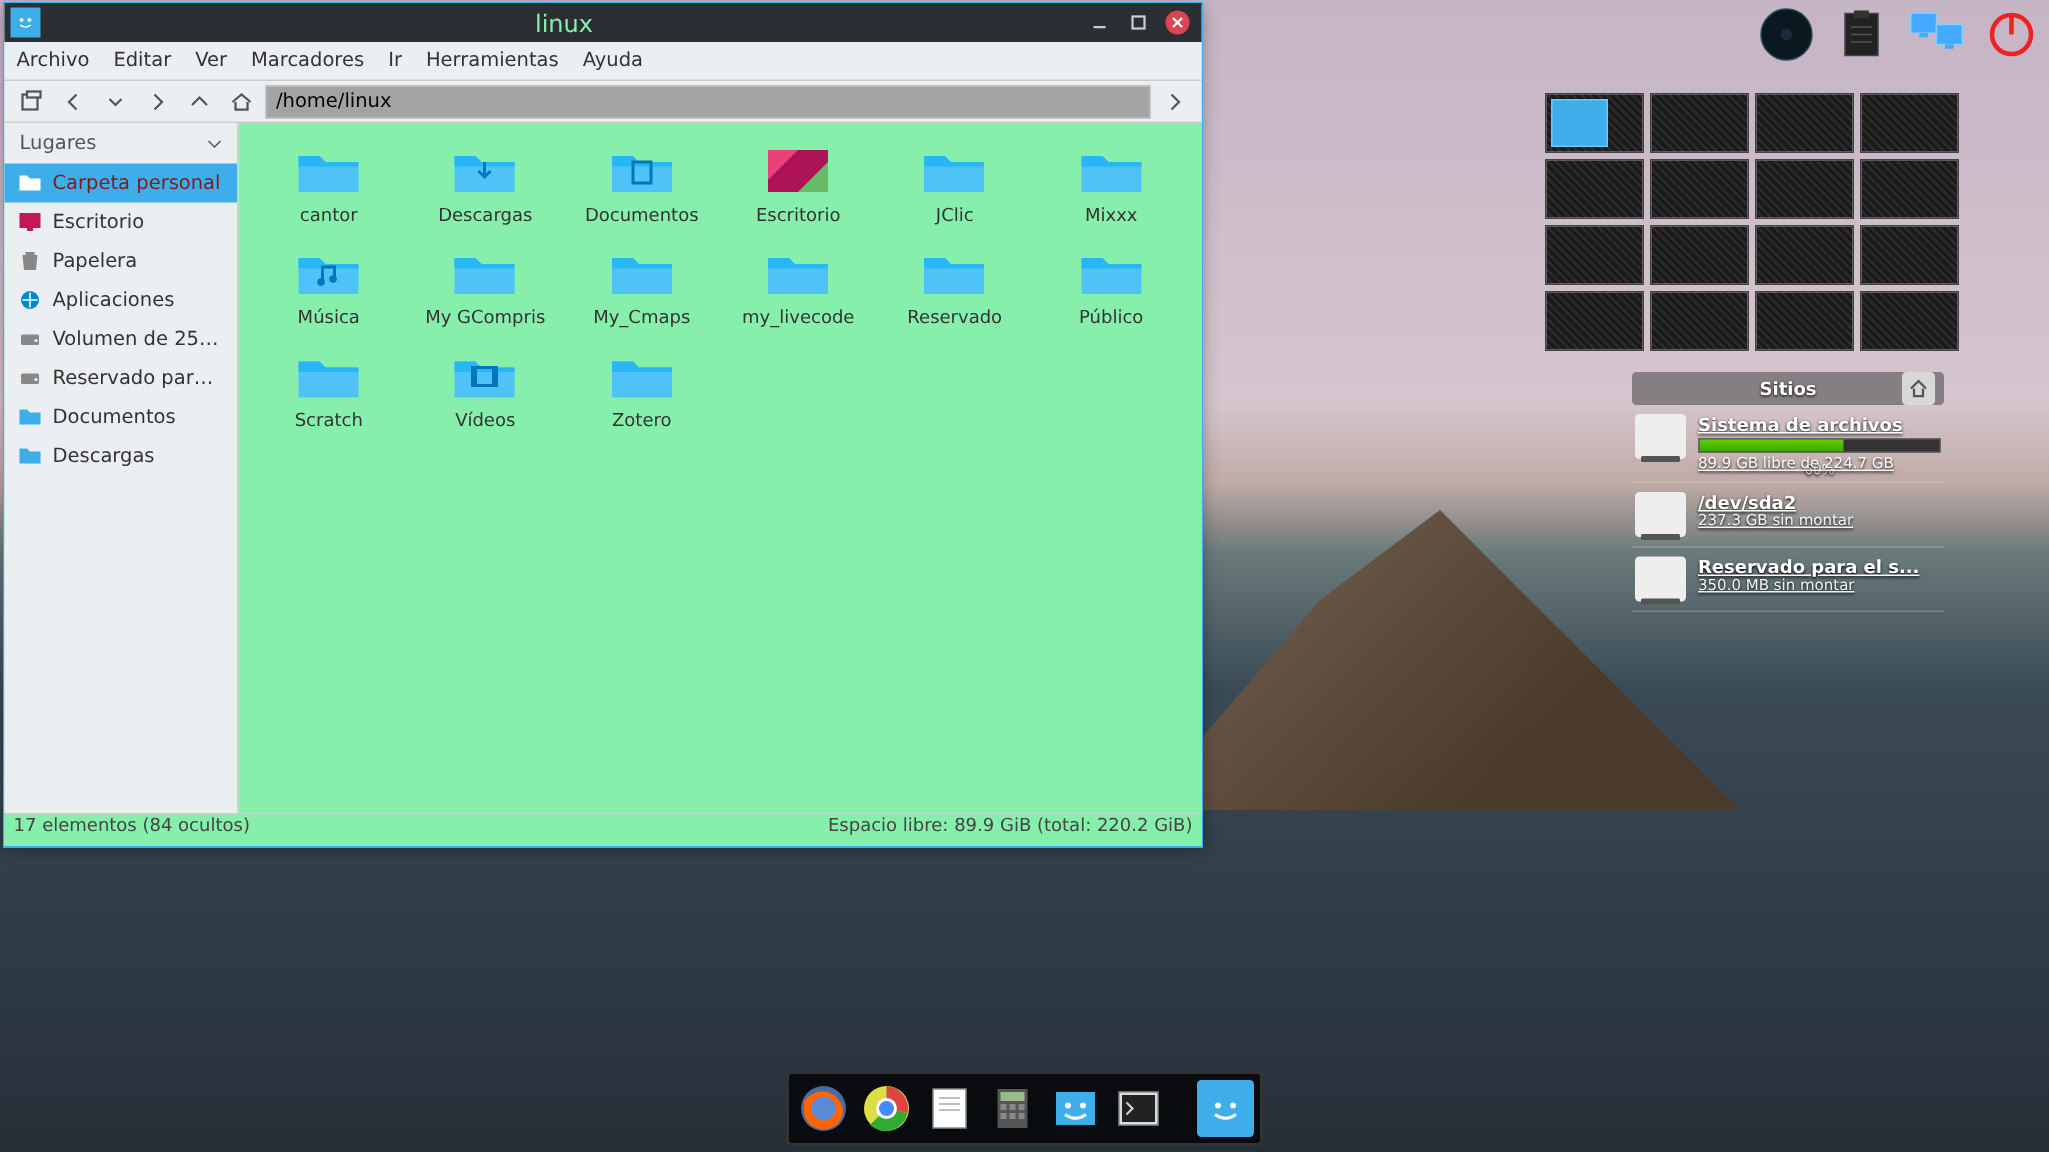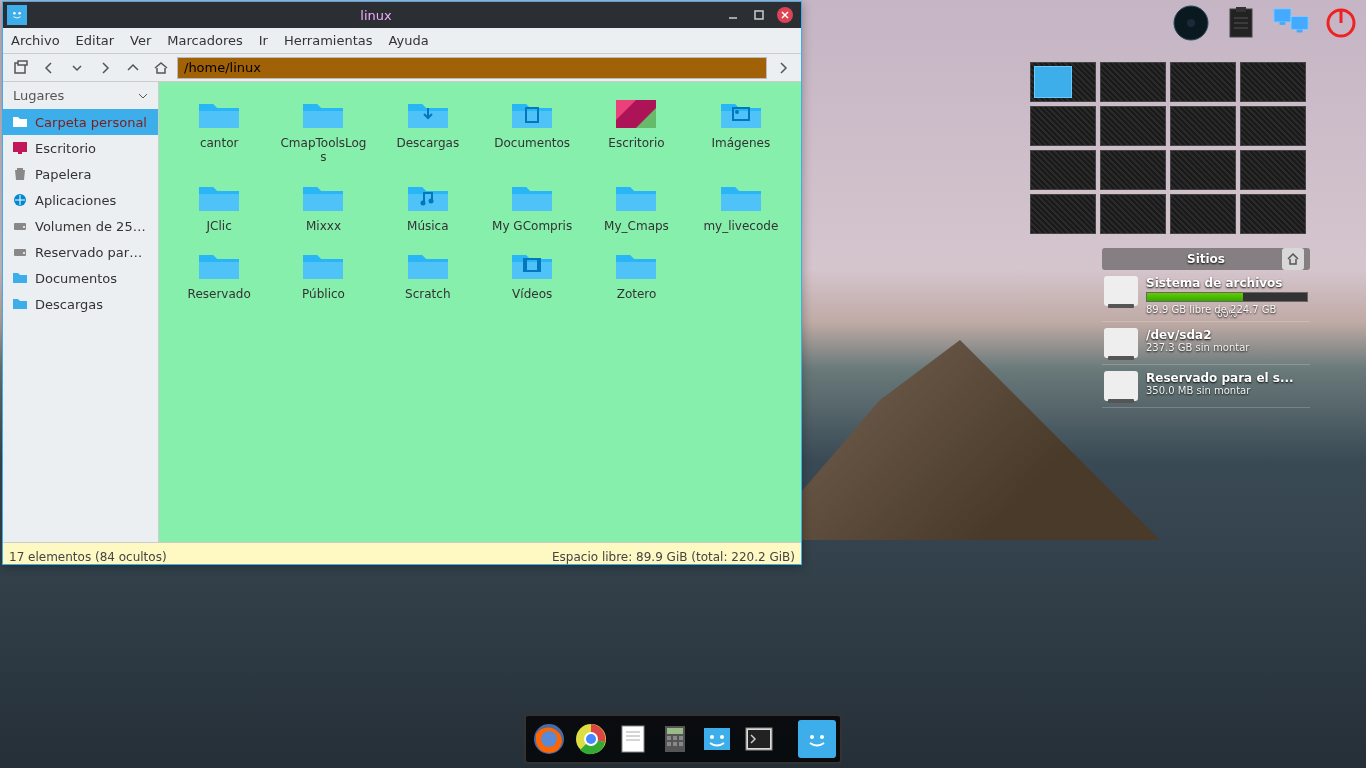--- a/index.html
+++ b/index.html
@@ -4,71 +4,71 @@
 <style>
 * { margin: 0; padding: 0; box-sizing: border-box; font-family: "DejaVu Sans", Arial, sans-serif; }
 body { width: 1366px; height: 768px; overflow: hidden; background: linear-gradient(to bottom, #b8a8c0 0%, #c8b8c8 30%, #a89888 45%, #4a5a6a 60%, #2a3a4a 100%); position: relative; }
 
 
 .desktop-bg { position: absolute; inset: 0; background: linear-gradient(to bottom, #c5b5c5 0%, #d5c5cd 35%, #bfaaa5 42%, #6a7a7a 48%, #3a4a55 60%, #252f38 100%); z-index: 0; }
 .mountain { position: absolute; left: 760px; top: 340px; width: 400px; height: 200px; background: linear-gradient(135deg, #6b5a4a 20%, #4a3a2a 70%); clip-path: polygon(0% 100%, 30% 30%, 50% 0%, 70% 40%, 100% 100%); z-index: 0; }
 
 
 .fm-window { position: absolute; left: 2px; top: 1px; width: 800px; height: 564px; background: #f2f2f2; border: 1px solid #3daee9; box-shadow: 0 2px 10px rgba(0,0,0,0.3); z-index: 10; display: flex; flex-direction: column; }
-.fm-titlebar { height: 26px; background: #2b2e33; display: flex; align-items: center; color: #f0abfc; font-size: 13px; }
+.fm-titlebar { height: 26px; background: #2b2e33; display: flex; align-items: center; color: #86efac; font-size: 16px; }
 .fm-titlebar .tb-icon { width: 20px; height: 20px; margin-left: 4px; background: #3daee9; display: flex; align-items: center; justify-content: center; }
 .fm-titlebar .tb-icon svg { width: 14px; height: 14px; fill: #fff; }
 .fm-titlebar .title { flex: 1; text-align: center; }
 .tb-btns { display: flex; gap: 10px; margin-right: 8px; }
 .tb-btn { width: 16px; height: 16px; display: flex; align-items: center; justify-content: center; cursor: pointer; }
 .tb-close { background: #da4453; border-radius: 50%; }
 
 .fm-menubar { height: 26px; background: #eceff1; display: flex; align-items: center; padding: 0 8px; gap: 16px; font-size: 13px; color: #333; border-bottom: 1px solid #ccc; }
 .fm-menubar span { cursor: pointer; }
 
 .fm-toolbar { height: 28px; background: #eceff1; display: flex; align-items: center; padding: 0 6px; gap: 4px; border-bottom: 1px solid #ccc; }
 .tb-ico { width: 24px; height: 24px; display: flex; align-items: center; justify-content: center; color: #555; cursor: pointer; }
 .tb-ico svg { width: 16px; height: 16px; stroke: #555; fill: none; stroke-width: 1.5; }
-.addr { flex: 1; height: 22px; border: 1px solid #bbb; background: #a16207; padding: 0 6px; font-size: 13px; display: flex; align-items: center; }
+.addr { flex: 1; height: 22px; border: 1px solid #bbb; background: #a3a3a3; padding: 0 6px; font-size: 13px; display: flex; align-items: center; }
 
 .fm-body { flex: 1; display: flex; min-height: 0; }
 .fm-sidebar { width: 156px; background: #eceff1; border-right: 1px solid #ccc; font-size: 13px; color: #333; }
 .sb-header { padding: 6px 10px; display: flex; justify-content: space-between; align-items: center; color: #555; }
 .sb-item { display: flex; align-items: center; padding: 4px 8px; gap: 6px; cursor: pointer; }
 .sb-item.selected { background: #3daee9; color: #7f1d1d; }
 .sb-item .ico { width: 18px; height: 18px; display: flex; align-items: center; justify-content: center; flex-shrink: 0; }
 .sb-item .ico svg { width: 16px; height: 16px; }
 .sb-item .label { white-space: nowrap; overflow: hidden; text-overflow: ellipsis; }
 
 .fm-content { flex: 1; background: #86efac; overflow: auto; padding: 8px; }
 .folder-grid { display: grid; grid-template-columns: repeat(6, 1fr); gap: 4px 0; }
 .folder-item { display: flex; flex-direction: column; align-items: center; text-align: center; font-size: 12px; color: #333; padding: 4px 2px; cursor: pointer; }
 .folder-icon { width: 48px; height: 40px; margin-bottom: 2px; position: relative; }
 .folder-icon svg { width: 48px; height: 40px; }
 .folder-label { word-break: break-word; max-width: 90px; line-height: 1.2; }
 
-.fm-status { height: 22px; background: #fef9c3; border-top: 1px solid #ccc; display: flex; justify-content: space-between; align-items: flex-end; padding: 0 6px; font-size: 12px; color: #444; }
+.fm-status { height: 22px; background: #86efac; border-top: 1px solid #ccc; display: flex; justify-content: space-between; align-items: flex-start; padding: 0 6px; font-size: 12px; color: #444; }
 
 
 .tray { position: absolute; right: 6px; top: 4px; display: flex; gap: 12px; align-items: center; z-index: 5; }
 .tray-ico { width: 38px; height: 38px; display: flex; align-items: center; justify-content: center; cursor: pointer; }
 
 
 .pager { position: absolute; right: 60px; top: 62px; display: grid; grid-template-columns: repeat(4, 66px); grid-template-rows: repeat(4, 40px); gap: 4px; z-index: 5; }
 .pager-cell { background: repeating-linear-gradient(45deg, #1a1a1a, #1a1a1a 2px, #2a2a2a 2px, #2a2a2a 4px); border: 1px solid #444; cursor: pointer; position: relative; }
 .pager-cell.active::after { content: ""; position: absolute; left: 3px; top: 3px; width: 36px; height: 30px; background: #3daee9; border: 1px solid #6cf; }
 
 
-.sitios { position: absolute; right: 56px; top: 248px; width: 208px; z-index: 5; color: #fff; text-shadow: 0 1px 2px #000; font-size: 12px; }
+.sitios { position: absolute; right: 70px; top: 248px; width: 208px; z-index: 5; color: #fff; text-shadow: 0 1px 2px #000; font-size: 12px; }
 .sitios-header { background: rgba(80,80,80,0.6); padding: 4px 8px; display: flex; justify-content: center; align-items: center; gap: 6px; border-radius: 3px; font-weight: bold; position: relative; }
 .sitios-header .home-ico { position: absolute; right: 6px; width: 22px; height: 22px; background: #d8d8d8; border-radius: 3px; display: flex; align-items: center; justify-content: center; }
 .sitios-row { display: flex; gap: 8px; padding: 6px 2px; border-bottom: 1px solid rgba(255,255,255,0.2); }
 .drive-ico { width: 34px; height: 30px; background: #eee; border-radius: 3px; flex-shrink: 0; position: relative; display:flex; align-items:center; justify-content:center;}
 .drive-ico::after { content: ""; position: absolute; bottom: -2px; left: 4px; right: 4px; height: 4px; background: #555; border-radius: 1px;}
-.sitios-info { flex: 1; }
+.sitios-info { flex: 1; text-decoration: underline; }
 .sitios-title { font-weight: bold; }
 .prog { height: 10px; background: #333; border: 1px solid #666; margin: 2px 0; position: relative; }
 .prog-fill { height: 100%; background: linear-gradient(#6c0, #3a0); }
 .prog-text { position: absolute; inset: 0; text-align: center; font-size: 9px; line-height: 10px; margin-top: 16px; }
 .sitios-sub { font-size: 10px; opacity: 0.9; }
 
 
 .dock { position: absolute; bottom: 4px; left: 50%; transform: translateX(-50%); background: rgba(0,0,0,0.75); border: 2px solid #333; border-radius: 4px; padding: 4px; display: flex; gap: 4px; z-index: 5; }
 .dock-item { width: 38px; height: 38px; display: flex; align-items: center; justify-content: center; cursor: pointer; border-radius: 3px; }
 .dock-sep { width: 12px; }
@@ -247,55 +247,39 @@
             <div class="folder-icon"><svg viewBox="0 0 48 40">
                 <path d="M4 10 h14 l4 4 h22 v20 h-40 z" fill="#4fc3f7"></path>
                 <path d="M4 10 h14 l4 4 h22 v3 h-40 z" fill="#29b6f6"></path>
               </svg></div>
             <div class="folder-label">cantor</div>
           </div>
           <div class="folder-item">
             <div class="folder-icon"><svg viewBox="0 0 48 40">
                 <path d="M4 10 h14 l4 4 h22 v20 h-40 z" fill="#4fc3f7"></path>
                 <path d="M4 10 h14 l4 4 h22 v3 h-40 z" fill="#29b6f6"></path>
-              </svg></div>
-            <div class="folder-label">CmapToolsLogs</div>
-          </div>
-          <div class="folder-item">
-            <div class="folder-icon"><svg viewBox="0 0 48 40">
-                <path d="M4 10 h14 l4 4 h22 v20 h-40 z" fill="#4fc3f7"></path>
-                <path d="M4 10 h14 l4 4 h22 v3 h-40 z" fill="#29b6f6"></path>
                 <path d="M24 14 v10 M20 20 l4 4 l4 -4" stroke="#0277bd" stroke-width="2" fill="none"></path>
               </svg></div>
             <div class="folder-label">Descargas</div>
           </div>
           <div class="folder-item">
             <div class="folder-icon"><svg viewBox="0 0 48 40">
                 <path d="M4 10 h14 l4 4 h22 v20 h-40 z" fill="#4fc3f7"></path>
                 <path d="M4 10 h14 l4 4 h22 v3 h-40 z" fill="#29b6f6"></path>
                 <rect x="18" y="14" width="12" height="14" fill="none" stroke="#0277bd" stroke-width="2"></rect>
               </svg></div>
             <div class="folder-label">Documentos</div>
           </div>
           <div class="folder-item">
             <div class="folder-icon"><svg viewBox="0 0 48 40">
                 <rect x="4" y="6" width="40" height="28" fill="#ad1457"></rect>
                 <polygon points="4,6 24,6 4,26" fill="#ec407a"></polygon>
                 <polygon points="44,34 24,34 44,14" fill="#66bb6a"></polygon>
               </svg></div>
             <div class="folder-label">Escritorio</div>
-          </div>
-          <div class="folder-item">
-            <div class="folder-icon"><svg viewBox="0 0 48 40">
-                <path d="M4 10 h14 l4 4 h22 v20 h-40 z" fill="#4fc3f7"></path>
-                <path d="M4 10 h14 l4 4 h22 v3 h-40 z" fill="#29b6f6"></path>
-                <rect x="16" y="14" width="16" height="12" fill="none" stroke="#0277bd" stroke-width="2"></rect>
-                <circle cx="20" cy="18" r="2" fill="#0277bd"></circle>
-              </svg></div>
-            <div class="folder-label">Imágenes</div>
           </div>
           <div class="folder-item">
             <div class="folder-icon"><svg viewBox="0 0 48 40">
                 <path d="M4 10 h14 l4 4 h22 v20 h-40 z" fill="#4fc3f7"></path>
                 <path d="M4 10 h14 l4 4 h22 v3 h-40 z" fill="#29b6f6"></path>
               </svg></div>
             <div class="folder-label">JClic</div>
           </div>
           <div class="folder-item">
             <div class="folder-icon"><svg viewBox="0 0 48 40">

